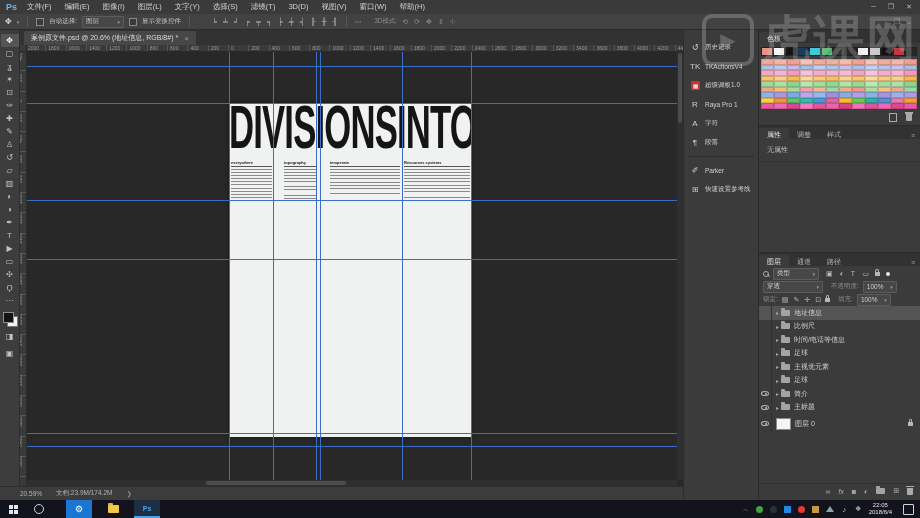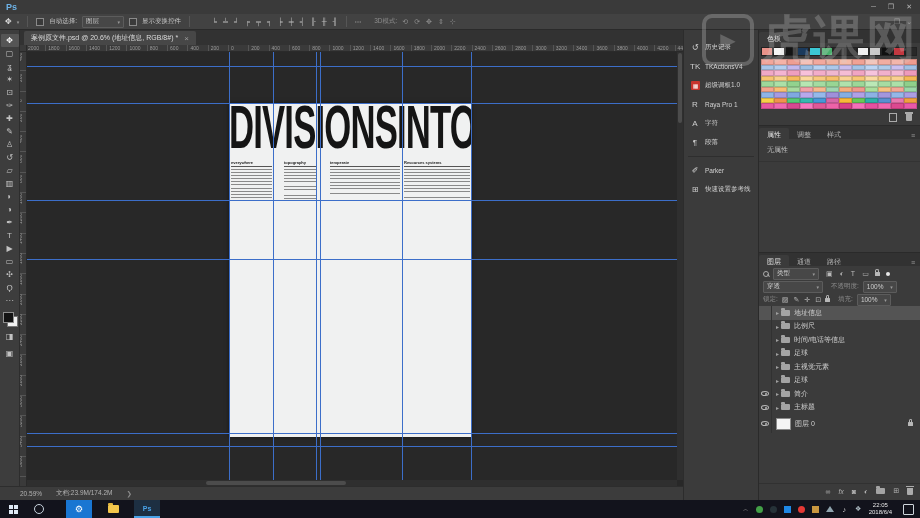--- a/index.html
+++ b/index.html
@@ -121,20 +121,33 @@
   
   #watermark{position:absolute;right:2px;top:6px;display:flex;align-items:center;gap:8px;z-index:60;pointer-events:none;opacity:.28;}
   .wm-logo{width:44px;height:44px;border:4px solid #cfcfcf;border-radius:10px;display:flex;align-items:center;justify-content:center;color:#cfcfcf;font-size:20px;}
   .wm-text{font-size:50px;font-weight:bold;color:rgba(210,210,210,.9);letter-spacing:2px;}
 </style>
 </head>
 <body>
 
 <div id="menubar">
   <span class="ps-logo">Ps</span>
+  <div class="menus">
+      <span class="menu-item">文件(F)</span>
+      <span class="menu-item">编辑(E)</span>
+      <span class="menu-item">图像(I)</span>
+      <span class="menu-item">图层(L)</span>
+      <span class="menu-item">文字(Y)</span>
+      <span class="menu-item">选择(S)</span>
+      <span class="menu-item">滤镜(T)</span>
+      <span class="menu-item">3D(D)</span>
+      <span class="menu-item">视图(V)</span>
+      <span class="menu-item">窗口(W)</span>
+      <span class="menu-item">帮助(H)</span>
+    </div>
   <div class="win-controls">
       <span>─</span>
       <span>❐</span>
       <span>✕</span>
     </div>
 </div>
 
 <div id="optionsbar">
   <span class="tool-glyph">✥</span>
   <span class="tiny-arrow">▾</span>

